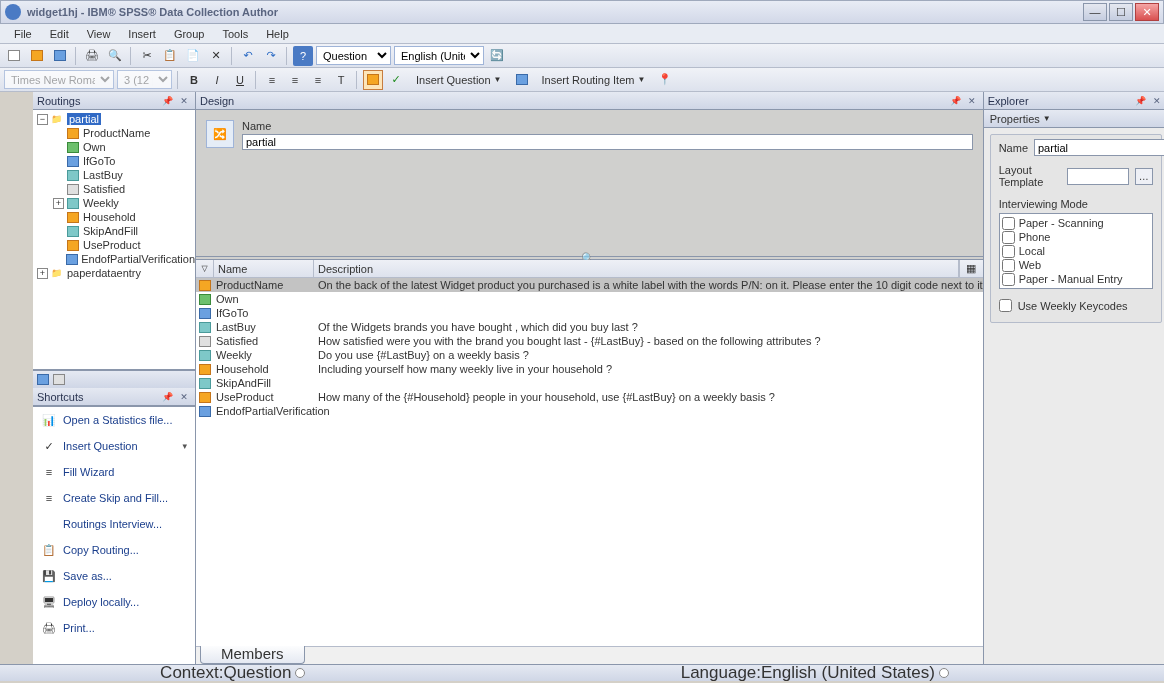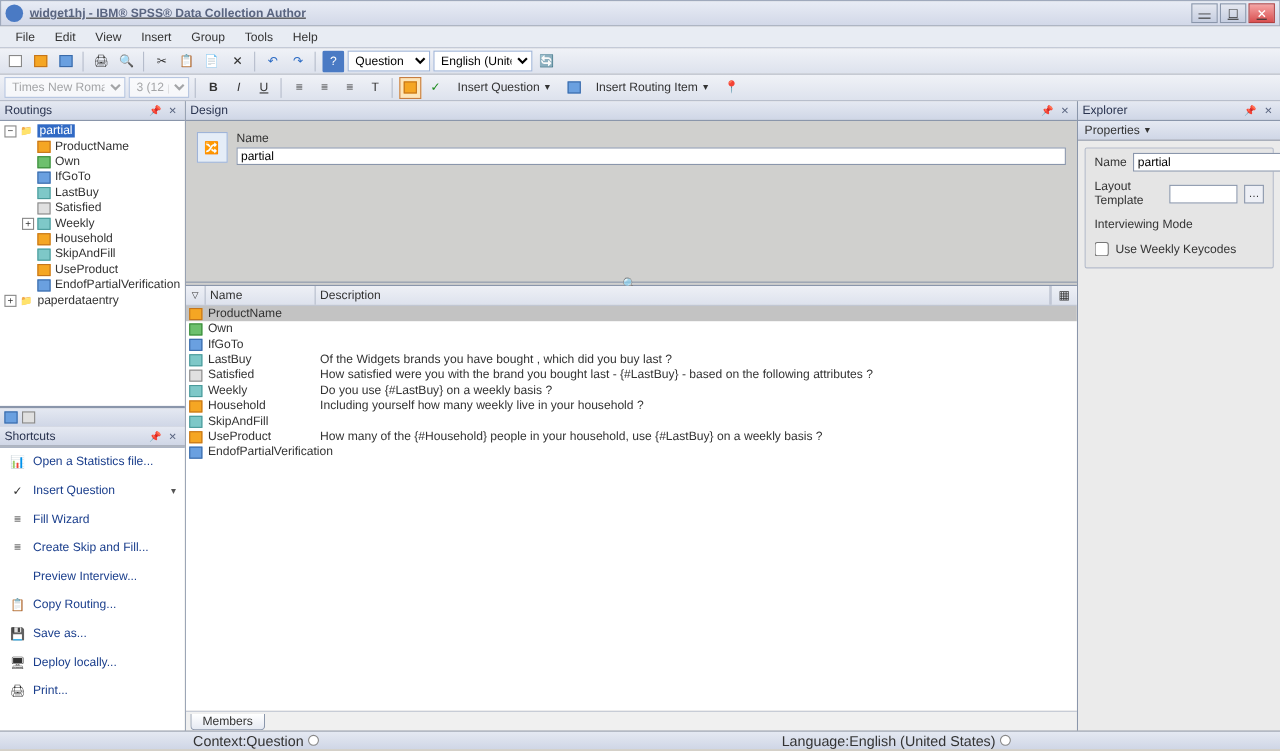--- a/index.html
+++ b/index.html
@@ -1,40 +1,40 @@
 <!DOCTYPE html>
 <html><head>
 <meta charset="utf-8">
 <style>
 * { box-sizing: border-box; margin: 0; padding: 0; }
 body { font-family: Tahoma, Arial, sans-serif; font-size: 11px; color: #333; background: #d4d0c8; overflow: hidden; width: 1164px; height: 683px; }
 
 
-.titlebar { height: 24px; background: linear-gradient(to bottom, #e8ecf5 0%, #d2d8e8 100%); border: 1px solid #9fa9bc; display: flex; align-items: center; padding: 0 4px; text-decoration: underline; }
+.titlebar { height: 24px; background: linear-gradient(to bottom, #e8ecf5 0%, #d2d8e8 100%); border: 1px solid #9fa9bc; display: flex; align-items: center; padding: 0 4px; }
 .titlebar .app-icon { width: 16px; height: 16px; background: #4a7ac4; border-radius: 50%; margin-right: 6px; }
 .titlebar .title-text { flex: 1; font-weight: bold; color: #5a6580; font-size: 11px; }
 .titlebar .win-buttons { display: flex; gap: 2px; }
 .titlebar .win-btn { width: 24px; height: 18px; border: 1px solid #8a96ab; background: linear-gradient(to bottom, #e5e8f0, #c5cde0); display: flex; align-items: center; justify-content: center; font-size: 11px; cursor: pointer; }
 .titlebar .win-btn.close { background: linear-gradient(to bottom,#f5a5a5,#d95050); color:#fff; border-color:#b04040; }
 
 
 .menubar { height: 20px; background: #e8ecf3; border-bottom: 1px solid #b5bccb; display: flex; align-items: center; padding-left: 6px; gap: 2px; }
 .menubar .menu-item { padding: 2px 8px; cursor: pointer; }
 
 
 .toolbar { height: 24px; background: linear-gradient(to bottom,#f0f2f7,#dde2ed); border-bottom: 1px solid #b5bccb; display: flex; align-items: center; padding: 0 4px; gap: 3px; }
 .tb-btn { width: 20px; height: 20px; border: 1px solid transparent; display: flex; align-items: center; justify-content: center; cursor: pointer; }
 .tb-btn.active { border:1px solid #c77d3f; background:#fde5b9; }
 .tb-sep { width: 2px; height: 18px; border-left: 1px solid #b5bccb; margin: 0 2px; }
 .tb-combo { height: 19px; border: 1px solid #9fb4d8; background: #fff; font-size: 11px; padding: 0 2px; }
 .tb-label-btn { height: 20px; padding: 0 6px; border: 1px solid transparent; display: flex; align-items: center; gap:3px; cursor:pointer; }
 
 
 .main-layout { display: flex; height: calc(683px - 24px - 20px - 24px - 24px - 17px - 2px); }
-.left-col { width: 169px; display:flex; flex-direction:column; border-right:1px solid #8a96ab; }
+.left-col { width: 196px; display:flex; flex-direction:column; border-right:1px solid #8a96ab;padding-left:33px; }
 .center-col { flex:1; display:flex; flex-direction:column; border-right:1px solid #8a96ab; }
 .right-col { width: 184px; display:flex; flex-direction:column; }
 
 
 .panel-header { height: 18px; background: linear-gradient(to bottom,#e5e9f2,#cfd6e6); border-bottom:1px solid #8a96ab; display:flex; align-items:center; padding:0 4px; font-size:11px; color:#2a3450; }
 .panel-header .spacer { flex:1; }
 .panel-header .ph-btn { width: 14px; height: 14px; display:flex; align-items:center; justify-content:center; cursor:pointer; color:#5a6580; margin-left:2px; font-size:9px; }
 
 
 .tree-panel { flex:1; background:#fff; overflow:auto; border-bottom:1px solid #8a96ab; padding-top:2px; }
@@ -69,41 +69,41 @@
 .gh-name { width:100px; }
 .gh-desc { flex:1; }
 .gh-options { width:24px; display:flex;align-items:center;justify-content:center; border-left:1px solid #b5bccb; cursor:pointer;}
 .grid-row { display:flex; height:14px; align-items:center; }
 .grid-row.selected { background:#c3c3c3; }
 .grid-row .gr-icon { width:18px; display:flex;align-items:center;justify-content:center; }
 .grid-row .gr-name { width:100px; padding-left:2px; }
 .grid-row .gr-desc { flex:1; padding-left:4px; overflow:hidden; text-overflow:ellipsis; white-space:nowrap; }
 
 .members-tab-area { height:18px; background:#f0f0f0; border-top:1px solid #b5bccb; display:flex; align-items:flex-end; }
-.members-tab { background:linear-gradient(to bottom,#fff,#e5e9f2); border:1px solid #8a96ab; border-top:none; padding:1px 10px; font-size:11px; border-radius:0 0 4px 4px; margin-left:4px; cursor:pointer;}
+.members-tab { background:linear-gradient(to bottom,#fff,#e5e9f2); border:1px solid #8a96ab; border-top:none; padding:1px 20px; font-size:15px; border-radius:0 0 4px 4px; margin-left:4px; cursor:pointer;}
 
 
 .props-dropdown-bar { height:18px; background:linear-gradient(to bottom,#e5e9f2,#cfd6e6); border-bottom:1px solid #8a96ab; display:flex;align-items:center; padding:0 6px; cursor:pointer;}
 .explorer-body { flex:1; background:#ebebeb; padding:6px; }
 .routing-box { background:#e5e5e5; border:1px solid #b5bccb; border-radius:2px; padding-bottom:10px; }
 .routing-box-header { height:20px; background:linear-gradient(to bottom,#dde2ed,#c5cde0); border-bottom:1px solid #b5bccb; display:flex;align-items:center; padding:0 8px; font-weight:bold; color:#2a3450; }
 .routing-box-header .chevron { margin-left:auto; font-size:10px; cursor:pointer; }
 .prop-row { display:flex; align-items:center; padding:4px 8px; gap:6px; }
 .prop-row label { width:62px; }
 .prop-row input.prop-input { flex:1; height:17px; border:1px solid #8a96ab; padding:0 3px; font-size:11px; background:#fff; }
 .prop-row .browse-btn { width:18px;height:17px; border:1px solid #8a96ab; background:#eef0f6; display:flex;align-items:center;justify-content:center; cursor:pointer; font-size:10px; }
 .mode-box { margin:6px 8px 0 8px; }
 .mode-box .mode-label { margin-bottom:3px; }
 .mode-list { border:1px solid #8a96ab; background:#fff; padding:2px; }
 .mode-item { display:flex; align-items:center; gap:4px; height:14px; }
 .mode-item input { margin:0; }
 .cust-key { display:flex; align-items:center; gap:6px; margin:10px 8px 0 8px; }
 
 
-.statusbar { height: 17px; background: linear-gradient(to bottom,#e5e9f2,#cfd6e6); border-top:1px solid #8a96ab; display:flex; align-items:center; font-size:13px; }
+.statusbar { height: 17px; background: linear-gradient(to bottom,#e5e9f2,#cfd6e6); border-top:1px solid #8a96ab; display:flex; align-items:center; font-size:17px; }
 .statusbar .sb-segment { display:flex; align-items:center; gap:4px; }
 .statusbar .sb-dot { width:10px;height:10px; background:#fff; border:1px solid #888; border-radius:50%; }
 
 
 .ic { width:12px; height:11px; border:1px solid #888; display:inline-block; }
 .ic-orange{ background:#f5a623; border-color:#c5751a;}
 .ic-green{ background:#6dc06d; border-color:#3a8a3a;}
 .ic-blue{ background:#6aa0e0; border-color:#3a6aa8;}
 .ic-teal{ background:#7ec8c8; border-color:#4a9a9a;}
 .ic-grid{ background:#e0e0e0; border-color:#888;}
@@ -313,21 +313,21 @@
         <div class="shortcut-item">
           <span class="sc-icon">≡</span>
           <a href="#">Fill Wizard</a>
         </div>
         <div class="shortcut-item">
           <span class="sc-icon">≡</span>
           <a href="#">Create Skip and Fill...</a>
         </div>
         <div class="shortcut-item">
           <span class="sc-icon"></span>
-          <a href="#">Preview Interview...</a>
+          <a href="#">Routings Interview...</a>
         </div>
         <div class="shortcut-item">
           <span class="sc-icon">📋</span>
           <a href="#">Copy Routing...</a>
         </div>
         <div class="shortcut-item">
           <span class="sc-icon">💾</span>
           <a href="#">Save as...</a>
         </div>
         <div class="shortcut-item">
@@ -363,20 +363,21 @@
         <div class="gh-cell gh-name">Name</div>
         <div class="gh-cell gh-desc">Description</div>
         <div class="gh-options">▦</div>
       </div>
       <div id="grid-rows">
           <div class="grid-row selected">
             <div class="gr-icon">
               <span class="ic ic-orange"></span>
             </div>
             <div class="gr-name">ProductName</div>
+            <div class="gr-desc">On the back of the latest Widget product you purchased is a white label with the words P/N: on it. Please enter the 10 digit code next to it</div>
           </div>
           <div class="grid-row">
             <div class="gr-icon">
               <span class="ic ic-green"></span>
             </div>
             <div class="gr-name">Own</div>
           </div>
           <div class="grid-row">
             <div class="gr-icon">
               <span class="ic ic-blue"></span>
@@ -458,20 +459,42 @@
           <label>Name</label>
           <input class="prop-input" value="partial" style="">
         </div>
         <div class="prop-row">
           <label>Layout Template</label>
           <input class="prop-input" style="flex: 1 1 0%; min-width: 0px;" value="">
           <div class="browse-btn">…</div>
         </div>
         <div class="mode-box">
           <div class="mode-label">Interviewing Mode</div>
+          <div class="mode-list" id="mode-list">
+              <div class="mode-item">
+                <input type="checkbox" style="">
+                <span>Paper - Scanning</span>
+              </div>
+              <div class="mode-item">
+                <input type="checkbox" style="">
+                <span>Phone</span>
+              </div>
+              <div class="mode-item">
+                <input type="checkbox" style="">
+                <span>Local</span>
+              </div>
+              <div class="mode-item">
+                <input type="checkbox" style="">
+                <span>Web</span>
+              </div>
+              <div class="mode-item">
+                <input type="checkbox" style="">
+                <span>Paper - Manual Entry</span>
+              </div>
+            </div>
         </div>
         <div class="cust-key">
           <input type="checkbox" style="">
           <span>Use Weekly Keycodes</span>
         </div>
       </div>
     </div>
   </div>
 </div>
 

